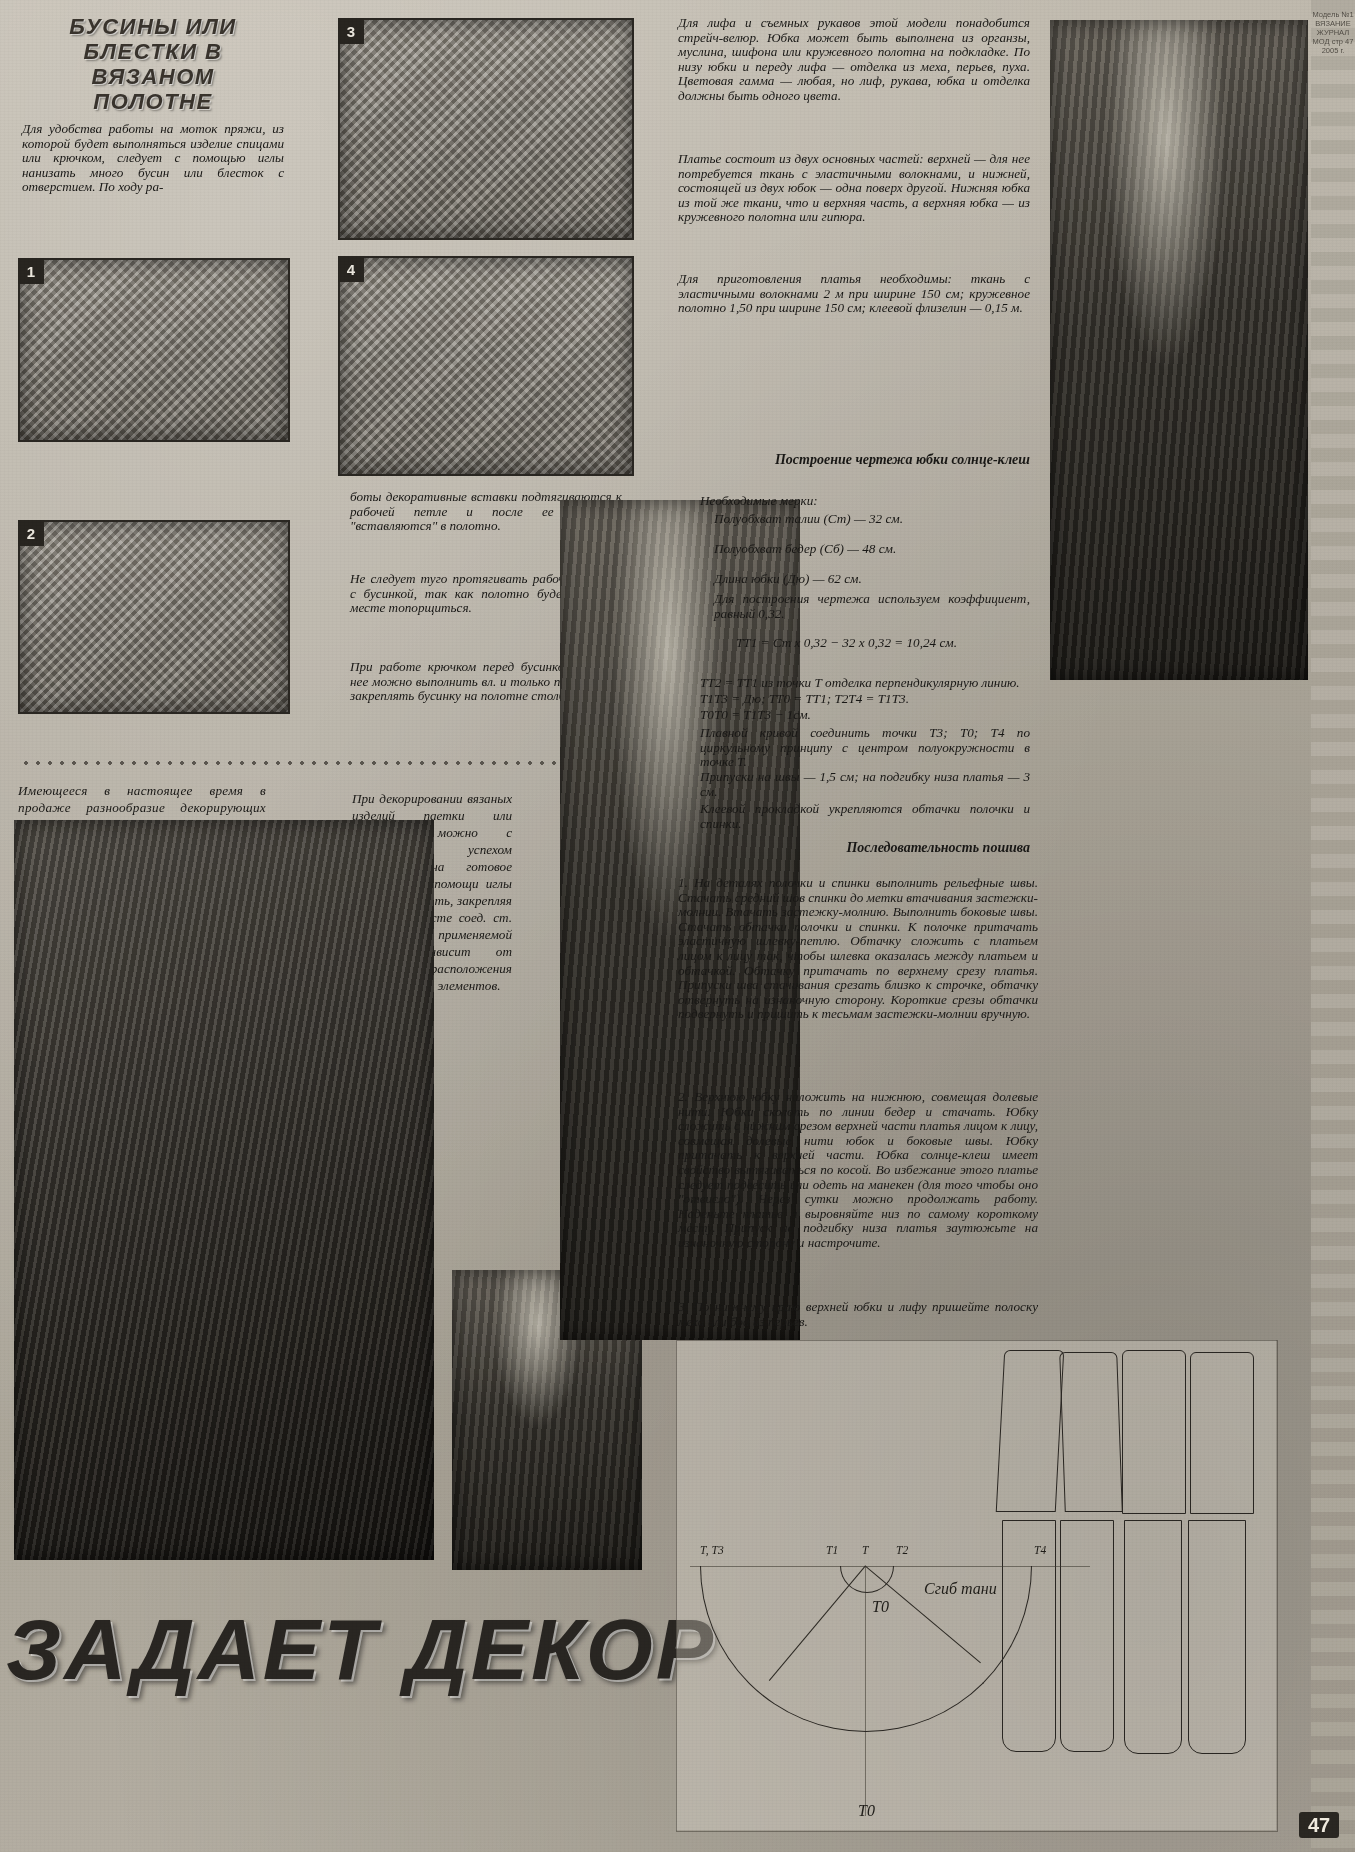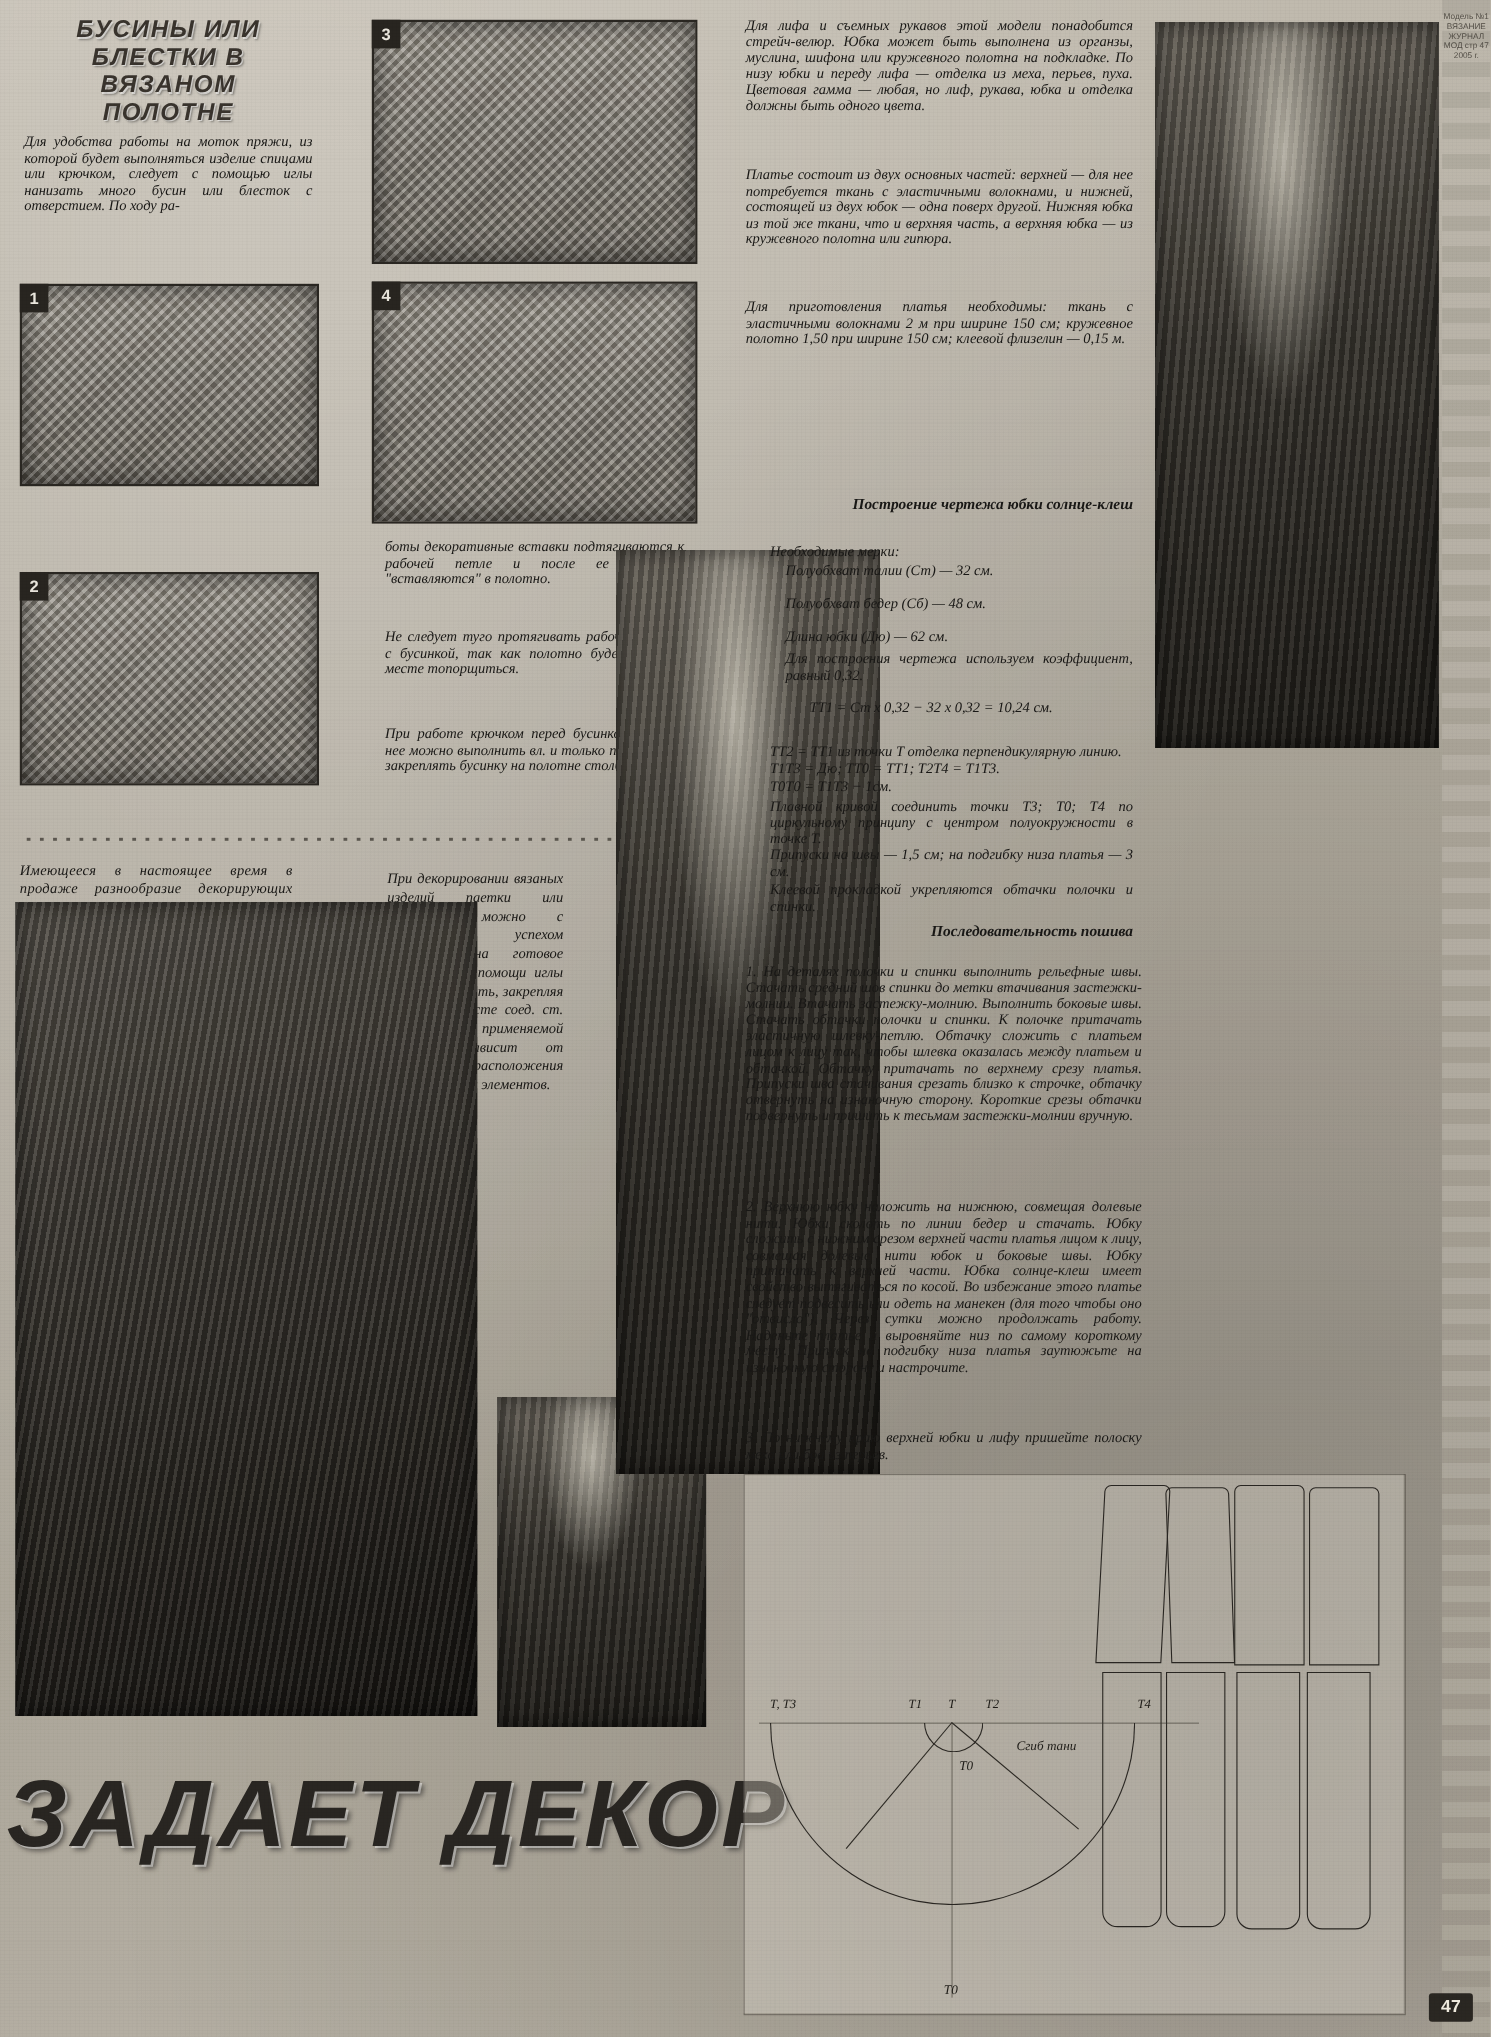--- a/index.html
+++ b/index.html
@@ -57,26 +57,26 @@
   .vienna{font-family:"Liberation Serif", serif;font-weight:bold;font-style:italic;
     font-size:19px;line-height:22px;color:#fff;text-align:center;
     text-shadow:2px 2px 3px rgba(0,0,0,.85);}
   .sidestrip{position:absolute;right:0;top:0;width:44px;height:100%;
     background:repeating-linear-gradient(0deg, rgba(0,0,0,.06) 0 14px, rgba(255,255,255,.05) 14px 28px),
                linear-gradient(180deg,#b9b3a7,#a7a195);
     font-size:7.5px;line-height:9px;color:#3f3b35;text-align:center;padding-top:10px;
     font-family:"Liberation Sans", sans-serif;opacity:.85;}
   .pagenum{position:absolute;right:16px;bottom:14px;width:40px;height:26px;border-radius:3px;
     background:#2c2924;color:#efeade;font-family:"Liberation Sans", sans-serif;font-weight:bold;
-    font-size:16px;display:flex;align-items:center;justify-content:center;}
+    font-size:20px;display:flex;align-items:center;justify-content:center;}
   
   .diagram{position:absolute;background:rgba(225,220,208,.35);}
   .dline{position:absolute;background:#2e2b26;height:1px;transform-origin:0 0;}
   .dlabel{position:absolute;font-style:italic;font-size:11.5px;color:#211f1b;}
-  .dlabel.sm{font-size:12px;}
+  .dlabel.sm{font-size:16px;}
   .semicircle{position:absolute;border:1.2px solid #2b2824;border-top:none;
        border-radius:0 0 9999px 9999px;}
   .torso{position:absolute;border:1.2px solid #2b2824;}
 </style>
 </head>
 <body>
 
 <div class="page">
 
   <div class="blk maintitle" style="left:28px;top:14px;width:250px;">БУСИНЫ ИЛИ БЛЕСТКИ В ВЯЗАНОМ ПОЛОТНЕ</div>

